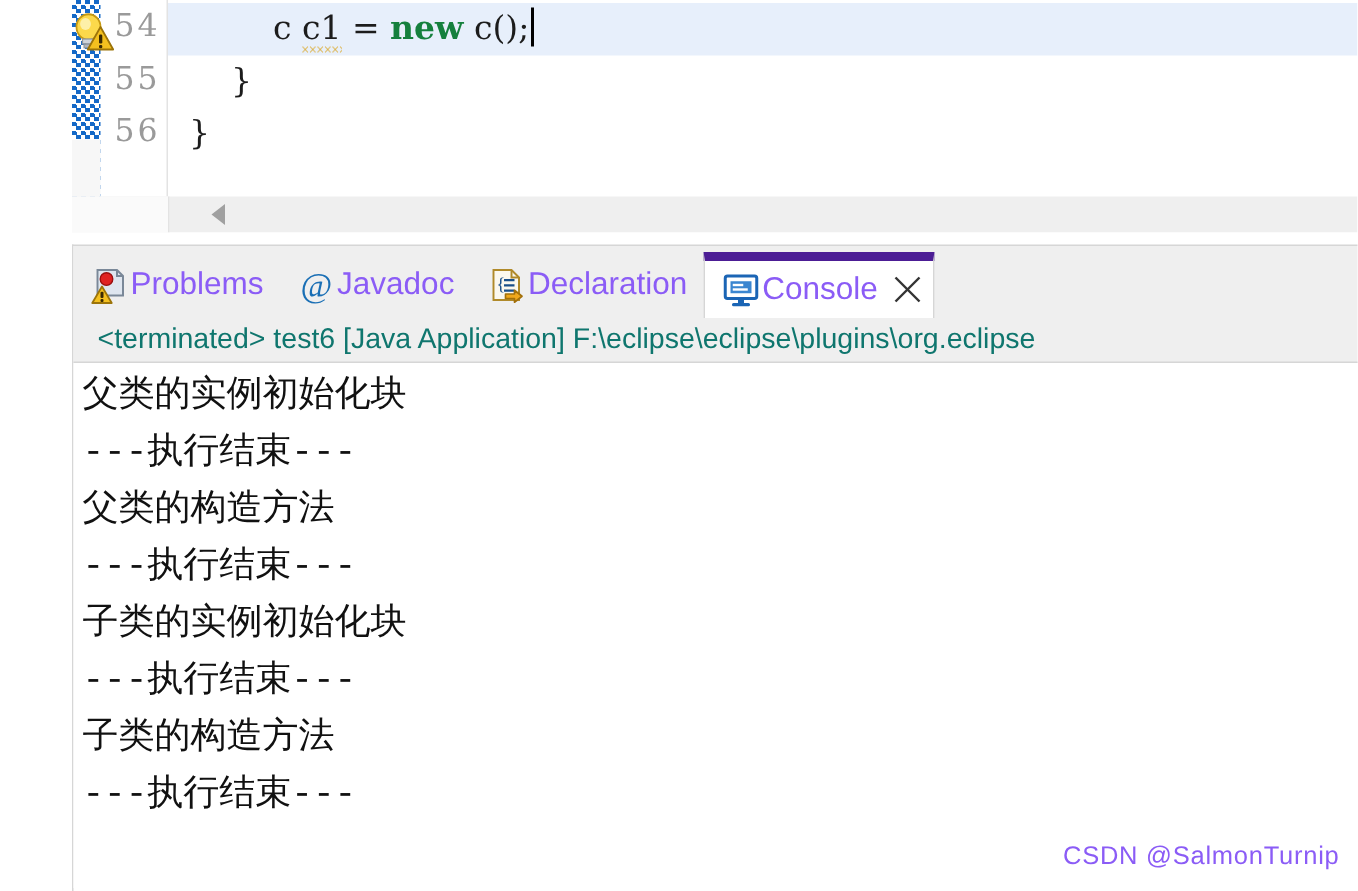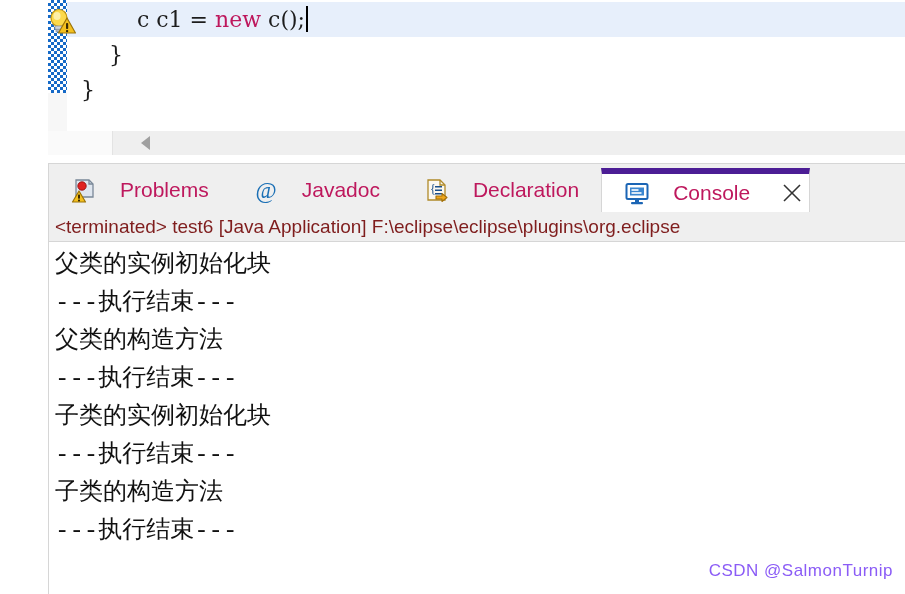--- a/index.html
+++ b/index.html
@@ -93,22 +93,22 @@
   }
   .code-line.highlighted {
     background: #e7effb;
   }
   .code-line.clipped {
     height: 2px;
     line-height: 2px;
     overflow: hidden;
   }
   .tok-kw {
-    color: #be185d;
-    font-weight: normal;
+    color: #15803d;
+    font-weight: bold;
   }
   .tok-warn {
     background-image:
       linear-gradient(45deg, transparent 45%, #d9a21b 45%, #d9a21b 55%, transparent 55%),
       linear-gradient(-45deg, transparent 45%, #d9a21b 45%, #d9a21b 55%, transparent 55%);
     background-size: 5px 4px;
     background-repeat: repeat-x;
     background-position: bottom left;
     padding-bottom: 3px;
   }
@@ -170,24 +170,24 @@
     height: 48px;
     background: #efefef;
     display: flex;
     align-items: flex-end;
     position: relative;
   }
   .view-tab {
     height: 44px;
     display: flex;
     align-items: center;
-    gap: 23px;
-    padding: 0 22px;
+    gap: 1px;
+    padding: 0 11px;
     font-size: 21px;
-    color: #be185d;
+    color: #8b5cf6;
     box-sizing: border-box;
     white-space: nowrap;
   }
   .view-tab.active {
     background: #ffffff;
     border-top: 6px solid #4c1d95;
     border-left: 1px solid #d6d6d6;
     border-right: 1px solid #d6d6d6;
     padding-right: 6px;
   }
@@ -202,22 +202,22 @@
     width: 22px;
     height: 22px;
     flex: 0 0 22px;
   }
   #terminated-line {
     height: 30px;
     line-height: 30px;
     background: #efefef;
     border-bottom: 1px solid #d6d6d6;
     font-size: 19px;
-    color: #7f1d1d;
-    padding-left: 6px;
+    color: #0f766e;
+    padding-left: 16px;
     white-space: nowrap;
     overflow: hidden;
     box-sizing: border-box;
   }
   #console-output {
     background: #ffffff;
     padding: 4px 0 0 6px;
     font-family: Liberation Mono, monospace;
     font-size: 24px;
     color: #111111;
@@ -261,20 +261,25 @@
         <ellipse cx="11" cy="10" rx="8" ry="8.5" fill="#fcd94b" stroke="#c79a12" stroke-width="1.2"></ellipse>
         <ellipse cx="9" cy="8" rx="3.6" ry="4" fill="#fdf0a8"></ellipse>
         <rect x="7" y="18" width="8" height="3.2" fill="#cfd4da" stroke="#8d949c" stroke-width="0.8"></rect>
         <rect x="8" y="21.5" width="6" height="2.4" fill="#aeb4bb" stroke="#8d949c" stroke-width="0.7"></rect>
         <path d="M19 10 L27.5 25 L10.5 25 Z" fill="#f4c01f" stroke="#9c7409" stroke-width="1.2" stroke-linejoin="round"></path>
         <rect x="18" y="15" width="2.2" height="6" rx="0.8" fill="#3a2a03"></rect>
         <rect x="18" y="22" width="2.2" height="2.2" rx="0.8" fill="#3a2a03"></rect>
       </svg>
     </div>
 
+    <div id="gutter-numbers">
+      <div class="gutter-line">54</div>
+      <div class="gutter-line">55</div>
+      <div class="gutter-line">56</div>
+    </div>
 
     <div id="code-area">
 
       <div class="code-line clipped"></div>
 
       <div class="code-line highlighted"><span>        </span><span>c</span><span> </span><span class="tok-warn">c1</span><span> = </span><span class="tok-kw">new</span><span> c();</span><span id="text-caret"></span></div>
 
       <div class="code-line"><span>    }</span></div>
 
       <div class="code-line"><span>}</span></div>

